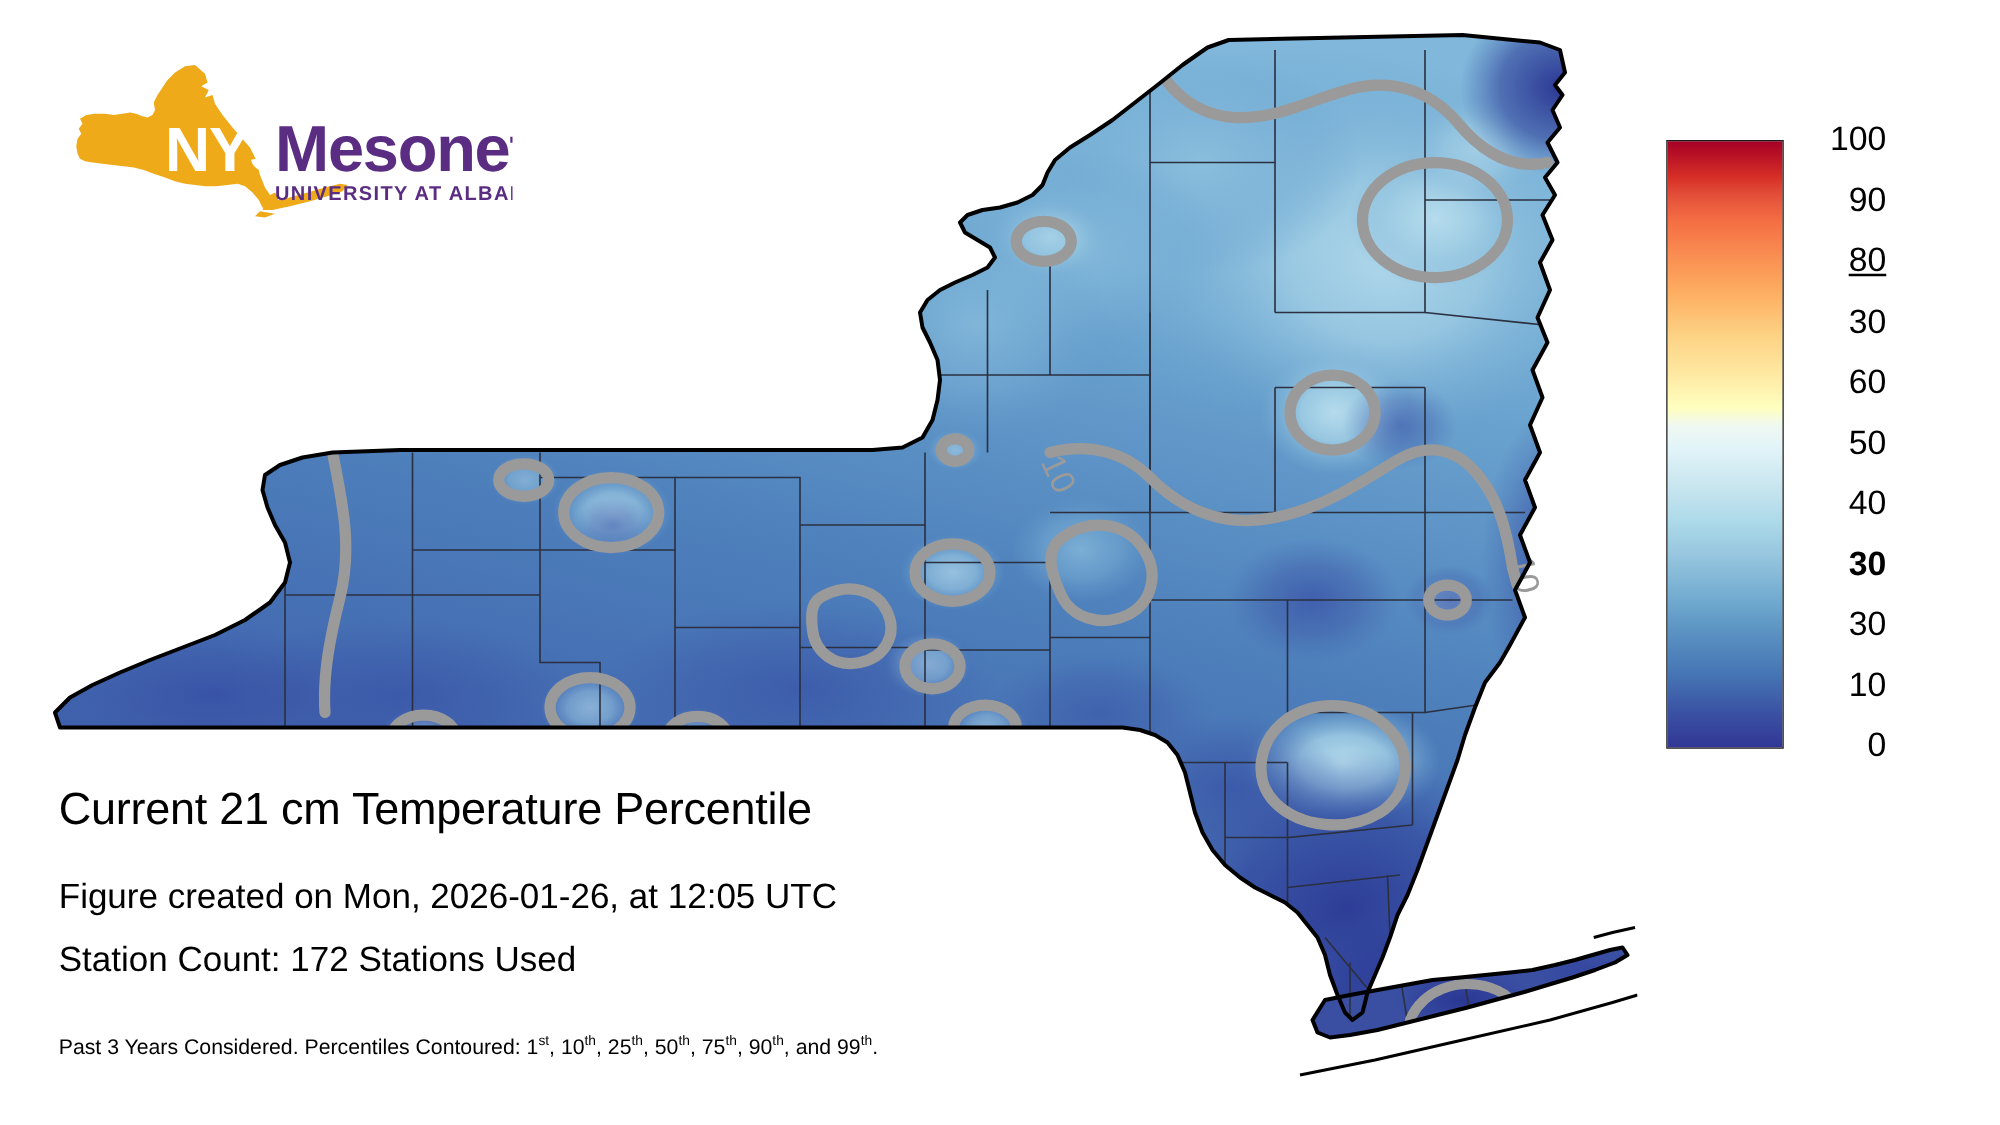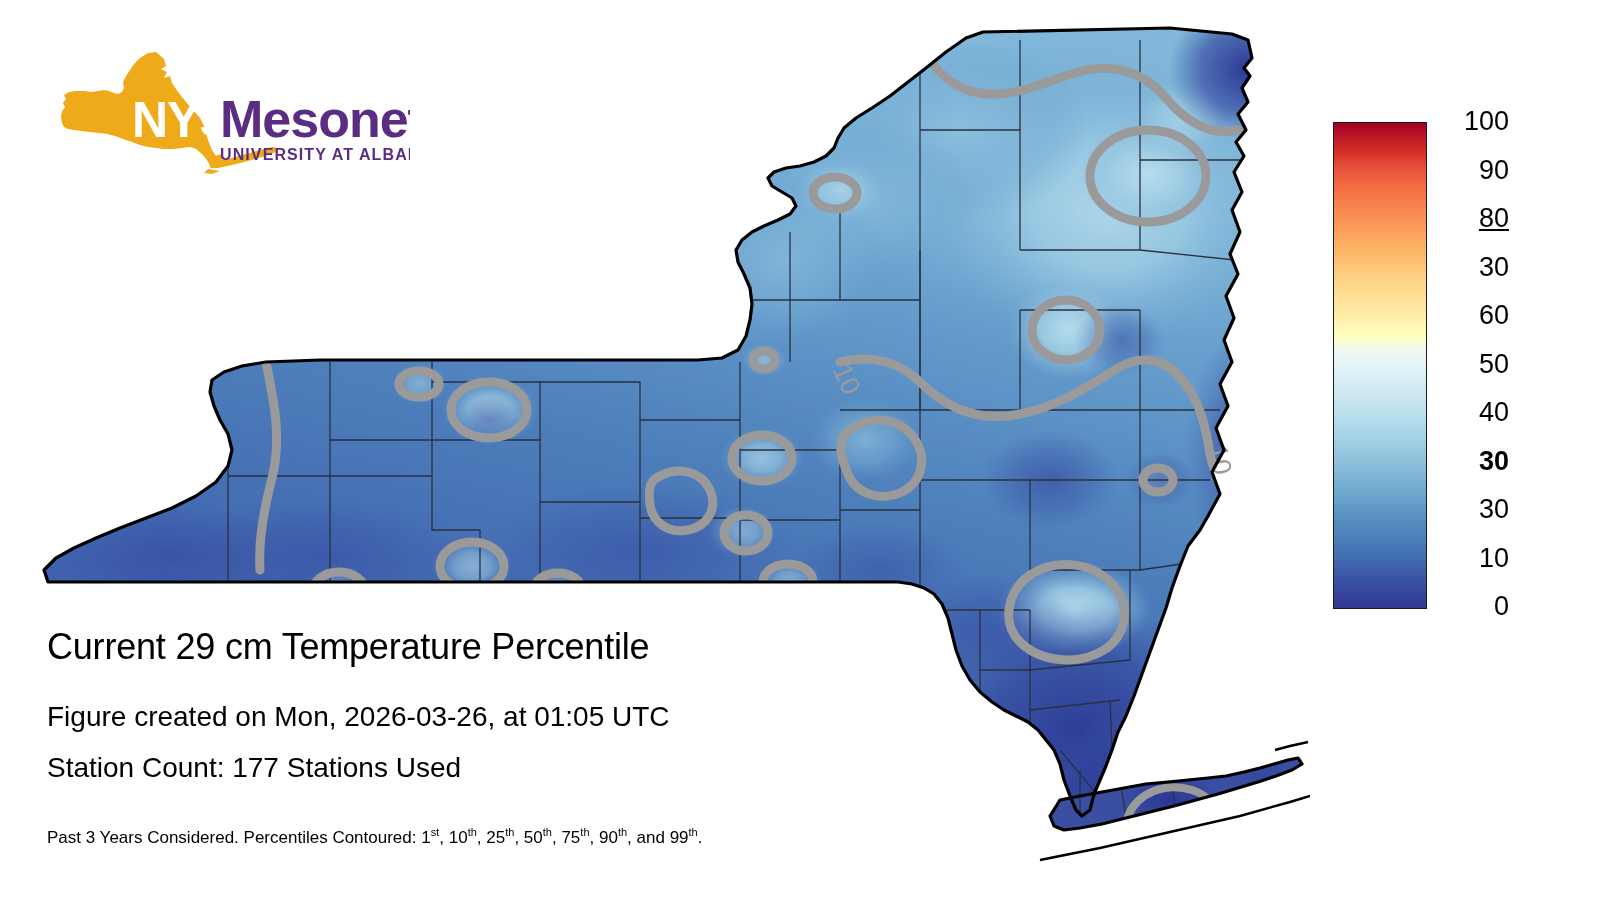--- a/index.html
+++ b/index.html
@@ -33,21 +33,21 @@
     top: 10px;
     width: 1290px;
     height: 880px;
   }
   #map-panel svg { display: block; width: 100%; height: 100%; }
 
   
   #colorbar-wrap {
     position: absolute;
     left: 1333px;
-    top: 122px;
+    top: 112px;
     width: 94px;
     height: 487px;
   }
   #colorbar-gradient {
     position: absolute;
     left: 0; top: 0;
     width: 94px;
     height: 487px;
     border: 1px solid #1a1a1a;
     box-sizing: border-box;
@@ -426,18 +426,18 @@
   <div class="cb-tick-label" style="top:132px;">30</div>
   <div class="cb-tick-label" style="top:180px;">60</div>
   <div class="cb-tick-label" style="top:229px;">50</div>
   <div class="cb-tick-label" style="top:277px;">40</div>
   <div class="cb-tick-label" style="top:326px;font-weight:bold;">30</div>
   <div class="cb-tick-label" style="top:374px;">30</div>
   <div class="cb-tick-label" style="top:423px;">10</div>
   <div class="cb-tick-label" style="top:471px;">0</div>
 </div>
 
-<div id="title">Current 29 cm Temperature Percentile</div>
-<div id="created-line">Figure created on Mon, 2026-03-26, at 01:05 UTC</div>
-<div id="station-line">Station Count: 177 Stations Used</div>
+<div id="title">Current 21 cm Temperature Percentile</div>
+<div id="created-line">Figure created on Mon, 2026-01-26, at 12:05 UTC</div>
+<div id="station-line">Station Count: 172 Stations Used</div>
 <div id="footnote">
   <span>Past 3 Years Considered. Percentiles Contoured: </span><span><span>1</span><sup>st</sup><span>, </span></span><span><span>10</span><sup>th</sup><span>, </span></span><span><span>25</span><sup>th</sup><span>, </span></span><span><span>50</span><sup>th</sup><span>, </span></span><span><span>75</span><sup>th</sup><span>, </span></span><span><span>90</span><sup>th</sup><span>, and </span></span><span><span>99</span><sup>th</sup><span>.</span></span>
 </div>
 
 </body></html>

